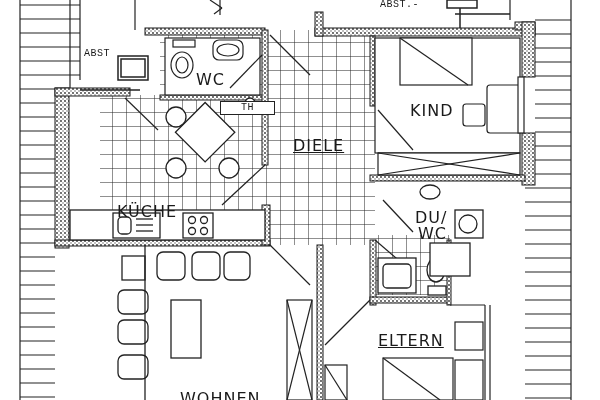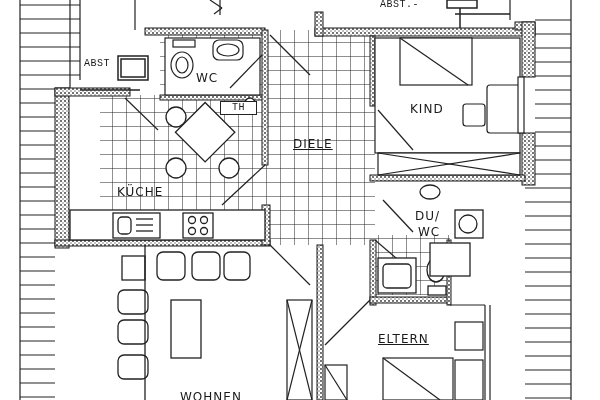--- a/index.html
+++ b/index.html
@@ -1,20 +1,20 @@
 <!DOCTYPE html>
 <html><head>
 <meta charset="utf-8">
 <style>
   html, body { margin: 0; padding: 0; background: #ffffff; }
   body { width: 600px; height: 400px; overflow: hidden; position: relative; font-family: "DejaVu Sans", sans-serif; }
   #plan { position: absolute; left: 0; top: 0; width: 600px; height: 400px; }
-  .label { position: absolute; font-family: "DejaVu Sans", sans-serif; font-size: 12px; color: #1a1a1a; letter-spacing: 1px; white-space: nowrap; line-height: 1; }
+  .label { position: absolute; font-family: "DejaVu Sans", sans-serif; font-size: 16px; color: #1a1a1a; letter-spacing: 1px; white-space: nowrap; line-height: 1; }
   .label.small { font-size: 10px; letter-spacing: 0.5px; font-family: Liberation Mono, monospace; }
-  .boxed { border: 1.5px solid #222; padding: 1px 11px; background: #fff; }
+  .boxed { border: 1.5px solid #222; padding: 1px 20px; background: #fff; }
 </style>
 </head>
 <body>
 
 <svg id="plan" viewBox="0 0 600 400" xmlns="http://www.w3.org/2000/svg">
   <defs>
     <pattern id="hatch" width="4" height="4" patternUnits="userSpaceOnUse">
       <rect width="4" height="4" fill="#ffffff"></rect>
       <circle cx="1" cy="1" r="0.9" fill="#333"></circle>
       <circle cx="3" cy="3" r="0.7" fill="#555"></circle>
@@ -242,21 +242,21 @@
     <rect x="455" y="322" width="28" height="28"></rect>
     <rect x="455" y="360" width="28" height="40"></rect>
     <line x1="450" y1="305" x2="485" y2="305"></line>
     <line x1="485" y1="305" x2="485" y2="400"></line>
     <line x1="490" y1="305" x2="490" y2="400"></line>
   </g>
 </svg>
 
 <div class="label" style="left:410px; top:103px;text-align:center;">KIND</div>
 <div class="label" style="left:293px; top:138px;text-decoration:underline;">DIELE</div>
-<div class="label" style="left:117px; top:186px;">KÜCHE</div>
+<div class="label" style="left:117px; top:204px;">KÜCHE</div>
 <div class="label" style="left:196px; top:72px;">WC</div>
 <div class="label" style="left:415px; top:210px;text-align:center;">DU/</div>
 <div class="label" style="left:418px; top:226px;">WC</div>
 <div class="label" style="left:378px; top:333px;text-decoration:underline;">ELTERN</div>
 <div class="label" style="left:180px; top:391px;">WOHNEN</div>
-<div class="label small" style="left:84px; top:59px;">ABST</div>
+<div class="label small" style="left:84px; top:49px;">ABST</div>
 <div class="label small" style="left:380px; top:0px;">ABST.-</div>
 <div class="label small boxed" style="left:220px; top:101px;">TH</div>
 
 </body></html>

